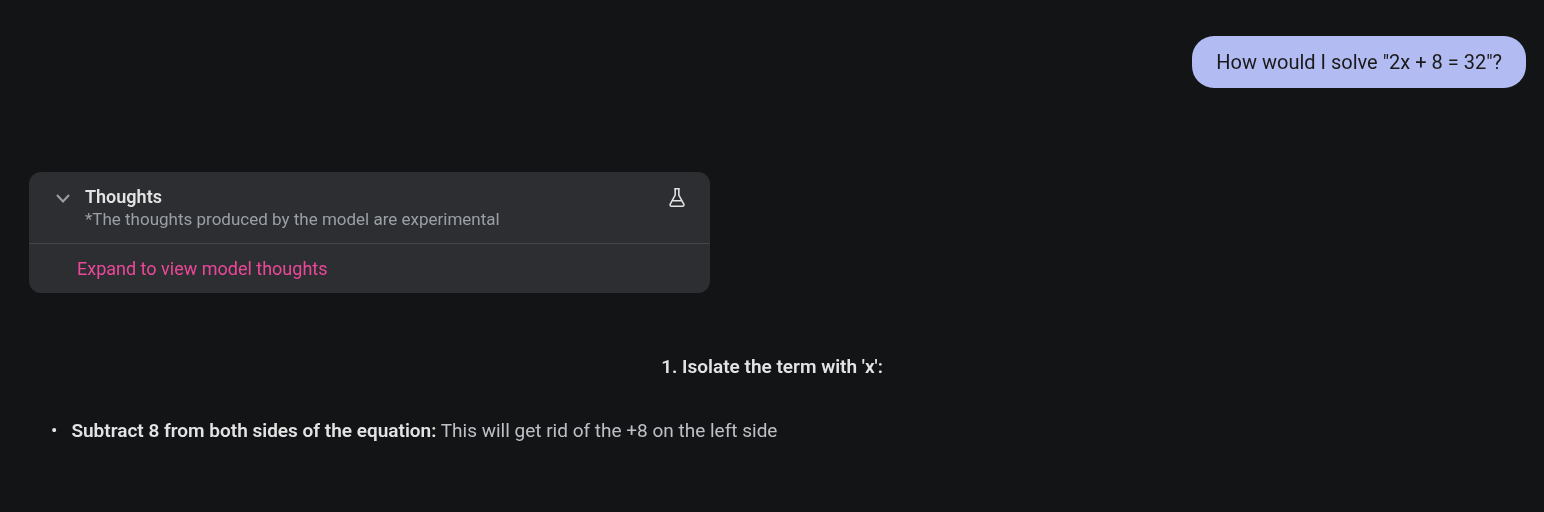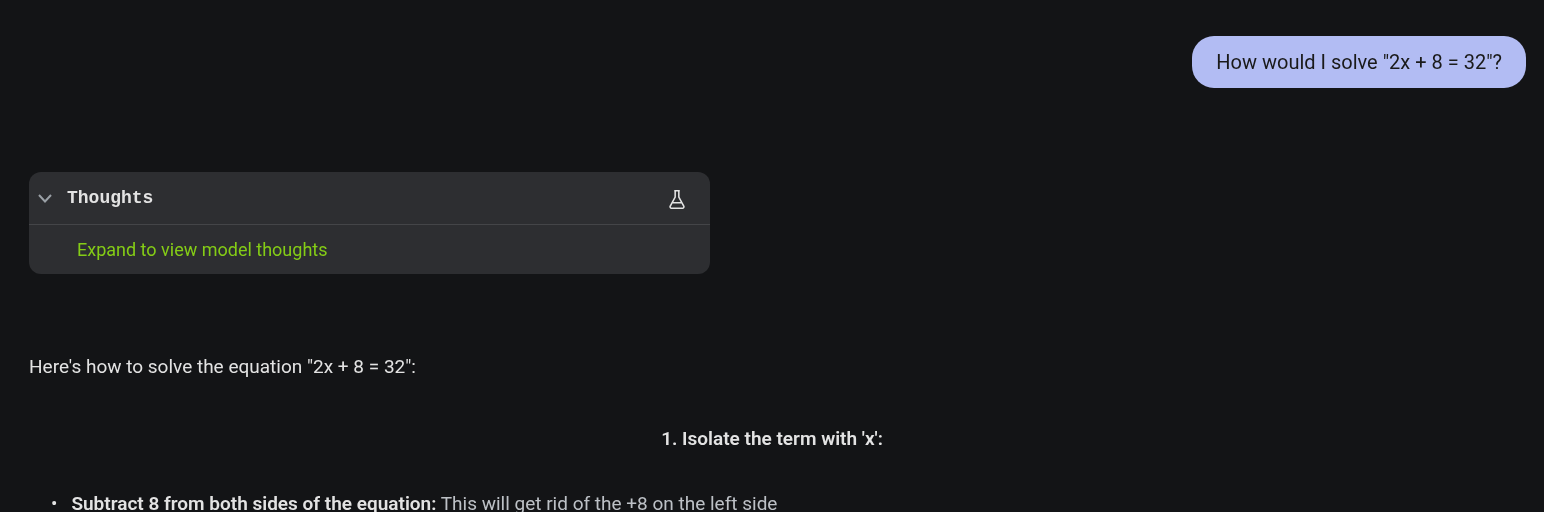--- a/index.html
+++ b/index.html
@@ -35,25 +35,24 @@
       position: absolute;
       top: 172px;
       left: 29px;
       width: 681px;
       background-color: #2d2e31;
       border-radius: 12px;
       overflow: hidden;
     }
     .thoughts-header {
       display: flex;
-      align-items: flex-end;
-      padding: 14px 22px 14px 4px;
+      align-items: flex-start;
+      padding: 14px 22px 14px 22px;
       border-bottom: 1px solid #444548;
       cursor: pointer;
-      font-family: Liberation Mono, monospace;
     }
     .chevron {
       width: 24px;
       height: 24px;
       display: flex;
       align-items: center;
       justify-content: center;
       margin-right: 10px;
       flex-shrink: 0;
     }
@@ -85,21 +84,21 @@
     }
     .flask-icon svg {
       width: 22px;
       height: 22px;
       stroke: #e3e3e3;
       stroke-width: 1.7;
       fill: none;
     }
     .thoughts-expand {
       padding: 14px 22px 14px 48px;
-      color: #84cc16;
+      color: #ec4899;
       font-size: 18px;
       cursor: pointer;
     }
     .response-content {
       position: absolute;
       top: 352px;
       left: 29px;
       right: 29px;
       color: #e3e3e3;
       font-size: 20px;
@@ -145,35 +144,35 @@
 
   <div class="thoughts-panel">
     <div class="thoughts-header">
       <div class="chevron">
         <svg viewBox="0 0 14 9">
             <polyline points="1,1 7,7.5 13,1"></polyline>
           </svg>
       </div>
       <div class="thoughts-title-block">
         <div class="thoughts-title">Thoughts</div>
+        <div class="thoughts-subtitle">*The thoughts produced by the model are experimental</div>
       </div>
       <div class="flask-icon">
         <svg viewBox="0 0 24 24">
           <path d="M9 3 L15 3 M10 3 L10 10 L4.5 20 A1.5 1.5 0 0 0 6 22 L18 22 A1.5 1.5 0 0 0 19.5 20 L14 10 L14 3"></path>
           <line x1="7" y1="16" x2="17" y2="16"></line>
         </svg>
       </div>
     </div>
     <div class="thoughts-expand">
       <span>Expand to view model thoughts</span>
     </div>
   </div>
 
   <div class="response-content">
-    <div class="response-intro">Here's how to solve the equation "2x + 8 = 32":</div>
     <div class="step-title">1. Isolate the term with 'x':</div>
     <div class="bullet-row">
       <span class="bullet">•</span>
       <span class="bullet-text">
         <span class="bullet-bold">Subtract 8 from both sides of the equation:</span><span> This will get rid of the +8 on the left side</span>
       </span>
     </div>
   </div>
 
 </div>

